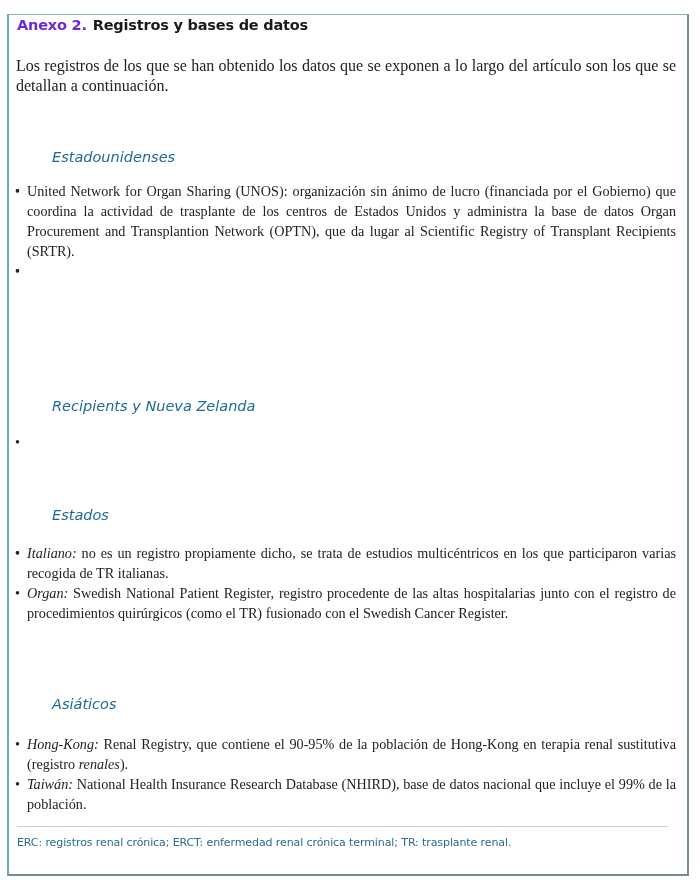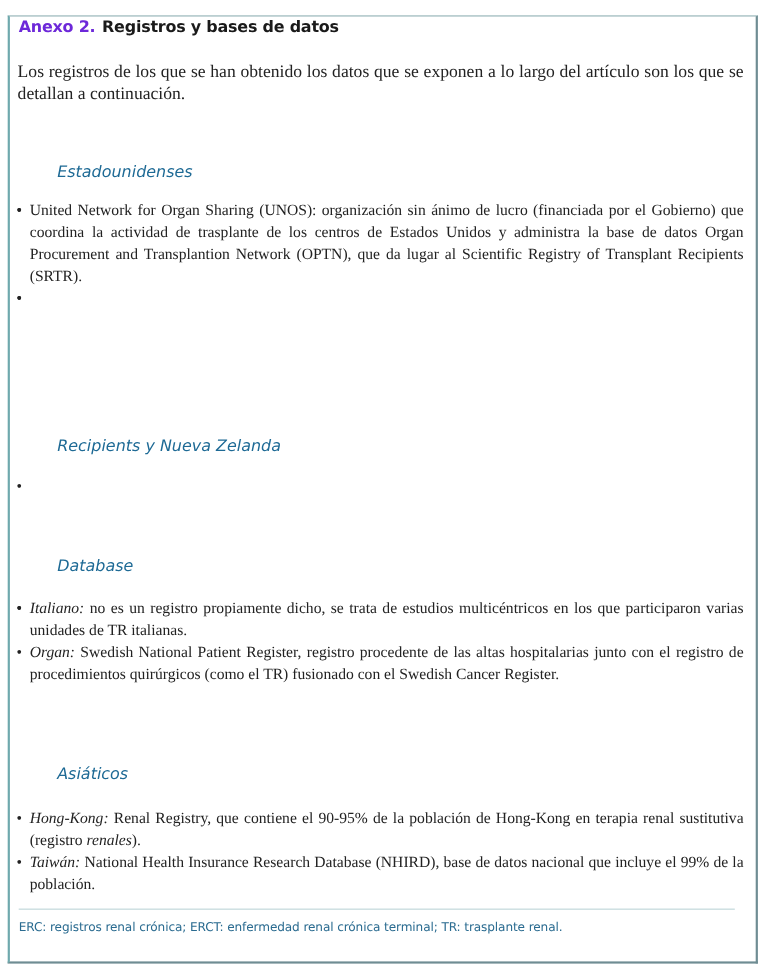--- a/index.html
+++ b/index.html
@@ -62,24 +62,24 @@
   <li><span class="bullet">•</span><span>United Network for Organ Sharing (UNOS): organización sin ánimo de lucro (financiada por el Gobierno) que coordina la actividad de trasplante de los centros de Estados Unidos y administra la base de datos Organ Procurement and Transplantion Network (OPTN), que da lugar al Scientific Registry of Transplant Recipients (SRTR).</span></li>
   <li><span class="bullet">•</span></li>
   <li><span class="bullet">•</span></li>
 </ul>
 
 <div class="sec-h" style="top:398px;">Recipients y Nueva Zelanda</div>
 <ul class="items" style="top:432px;">
   <li><span class="bullet">•</span></li>
 </ul>
 
-<div class="sec-h" style="top:507px;">Database</div>
+<div class="sec-h" style="top:507px;">Estados</div>
 <ul class="items" style="top:543px;">
   <li><span class="bullet">•</span></li>
-  <li><span class="bullet">•</span><em>Italiano:</em><span> no es un registro propiamente dicho, se trata de estudios multicéntricos en los que participaron varias unidades de TR italianas.</span></li>
+  <li><span class="bullet">•</span><em>Italiano:</em><span> no es un registro propiamente dicho, se trata de estudios multicéntricos en los que participaron varias recogida de TR italianas.</span></li>
   <li><span class="bullet">•</span><em>Organ:</em><span> Swedish National Patient Register, registro procedente de las altas hospitalarias junto con el registro de procedimientos quirúrgicos (como el TR) fusionado con el Swedish Cancer Register.</span></li>
 </ul>
 
 <div class="sec-h" style="top:696px;">Asiáticos</div>
 <ul class="items" style="top:734px;">
   <li><span class="bullet">•</span><em>Hong-Kong:</em><span> Renal Registry, que contiene el 90-95% de la población de Hong-Kong en terapia renal sustitutiva (registro </span><em>renales</em><span>).</span></li>
   <li><span class="bullet">•</span><em>Taiwán:</em><span> National Health Insurance Research Database (NHIRD), base de datos nacional que incluye el 99% de la población.</span></li>
 </ul>
 
 <div class="rule"></div>

